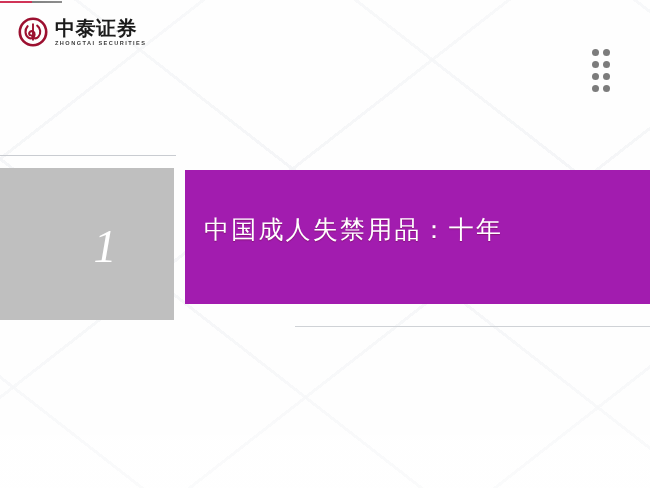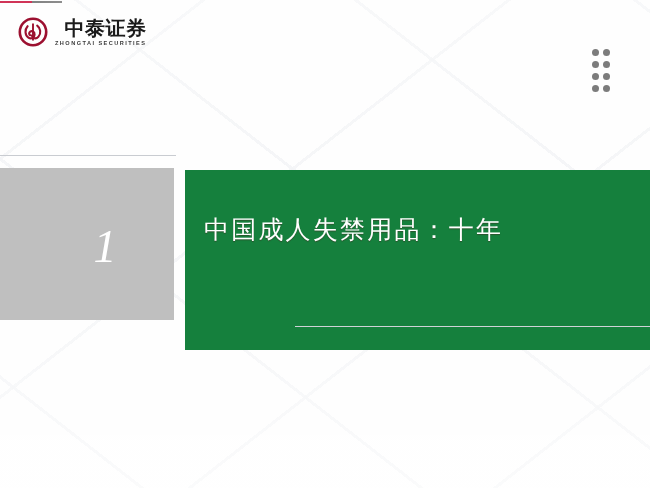--- a/index.html
+++ b/index.html
@@ -74,21 +74,20 @@
     width: 30px;
     height: 30px;
     flex: 0 0 30px;
     position: relative;
   }
   .logo-text {
     display: flex;
     flex-direction: column;
     justify-content: center;
     line-height: 1;
-    align-items: flex-end;
   }
   .logo-cn {
     font-family: "DejaVu Sans", sans-serif;
     font-size: 20px;
     font-weight: 700;
     color: #1b1b1b;
     letter-spacing: 0.5px;
   }
   .logo-en {
     font-family: "Liberation Sans", sans-serif;
@@ -145,22 +144,22 @@
     height: 1px;
     background: #c9ccd1;
   }
 
   
   .title-banner {
     position: absolute;
     left: 185px;
     top: 170px;
     width: 465px;
-    height: 180px;
-    background: #15803d;
+    height: 134px;
+    background: #a21caf;
     overflow: hidden;
   }
   .title-banner .title-wrap {
     position: absolute;
     left: 19px;
     top: 44px;
     right: 10px;
   }
   .title-line {
     font-family: "DejaVu Serif", serif;

